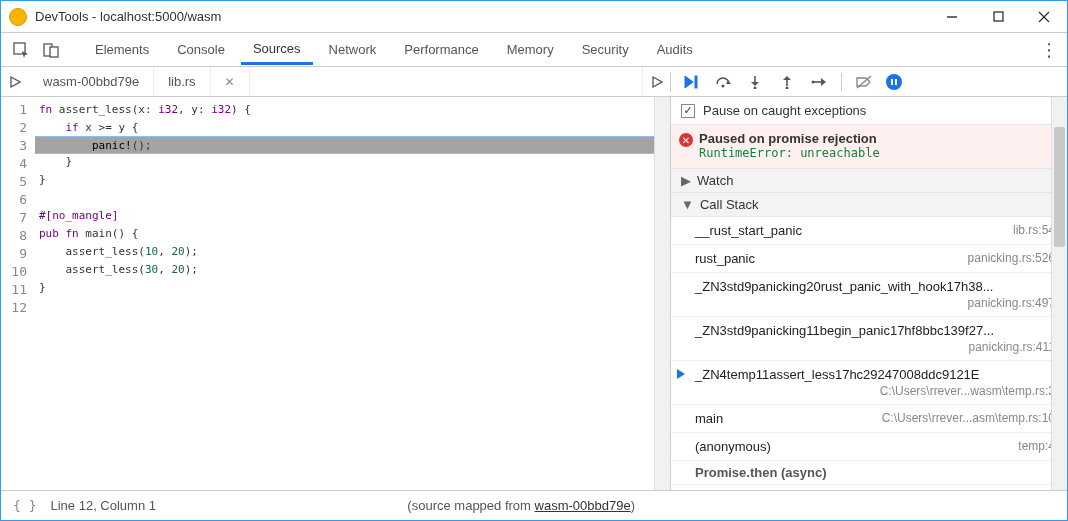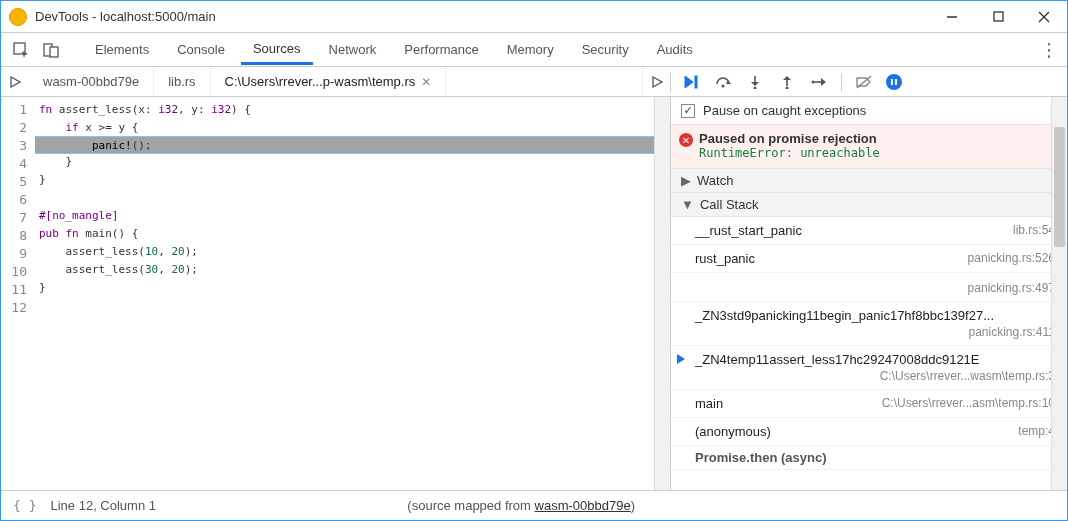--- a/index.html
+++ b/index.html
@@ -62,21 +62,21 @@
   .statusbar { height:30px; border-top:1px solid #ccc; display:flex; align-items:center; padding:0 12px; gap:14px; color:#555; }
   .statusbar .braces { font-family: Consolas, monospace; color:#888; }
   .statusbar .srcmap { margin-left:auto; margin-right: 420px; color:#555; }
   .statusbar .srcmap a { color:#333; text-decoration:underline; }
 </style>
 </head>
 <body>
 
 <div class="titlebar">
   <div class="icon"></div>
-  <div class="title">DevTools - localhost:5000/main</div>
+  <div class="title">DevTools - localhost:5000/wasm</div>
   <div class="winbtns">
     <div class="winbtn">
       <svg width="12" height="12">
           <line x1="1" y1="6" x2="11" y2="6" stroke="#333" stroke-width="1.5"></line>
         </svg>
     </div>
     <div class="winbtn">
       <svg width="11" height="11">
           <rect x="1" y="1" width="9" height="9" fill="none" stroke="#333" stroke-width="1.3"></rect>
         </svg>
@@ -124,21 +124,20 @@
         </svg>
     </div>
     <div id="file-tabs" style="display:flex; flex:1;">
         <div class="filetab">
           <span>wasm-00bbd79e</span>
         </div>
         <div class="filetab">
           <span>lib.rs</span>
         </div>
         <div class="filetab active">
-          <span>C:\Users\rrever...p-wasm\temp.rs</span>
           <span class="close">✕</span>
         </div>
       </div>
     <div class="playicon" style="border-left:1px solid #eee;">
       <svg width="12" height="12">
           <polygon points="2,1 11,6 2,11" fill="none" stroke="#555" stroke-width="1.3"></polygon>
         </svg>
     </div>
   </div>
   <div class="right-sub">
@@ -220,21 +219,21 @@
     <div class="pause-banner">
       <div class="erricon">✕</div>
       <div class="pause-title">Paused on promise rejection</div>
       <div class="pause-msg">RuntimeError: unreachable</div>
     </div>
     <div class="section-hdr"><span class="tri">▶</span><span>Watch</span></div>
     <div class="section-hdr"><span class="tri">▼</span><span>Call Stack</span></div>
     <div class="stack" id="stack">
         <div class="frame"><span class="fn-name">__rust_start_panic</span><span class="loc">lib.rs:54</span></div>
         <div class="frame"><span class="fn-name">rust_panic</span><span class="loc">panicking.rs:526</span></div>
-        <div class="frame"><span class="loc-below">panicking.rs:497</span></div>
+        <div class="frame"><span class="fn-name">_ZN3std9panicking20rust_panic_with_hook17h38...</span><span class="loc-below">panicking.rs:497</span></div>
         <div class="frame"><span class="fn-name">_ZN3std9panicking11begin_panic17hf8bbc139f27...</span><span class="loc-below">panicking.rs:411</span></div>
         <div class="frame current"><span class="fn-name">_ZN4temp11assert_less17hc29247008ddc9121E</span><span class="loc-below">C:\Users\rrever...wasm\temp.rs:3</span></div>
         <div class="frame"><span class="fn-name">main</span><span class="loc">C:\Users\rrever...asm\temp.rs:10</span></div>
         <div class="frame"><span class="fn-name">(anonymous)</span><span class="loc">temp:4</span></div>
         <div class="async-label">Promise.then (async)</div>
       </div>
     <div class="side-scroll">
         <div class="thumb"></div>
       </div>
   </div>

